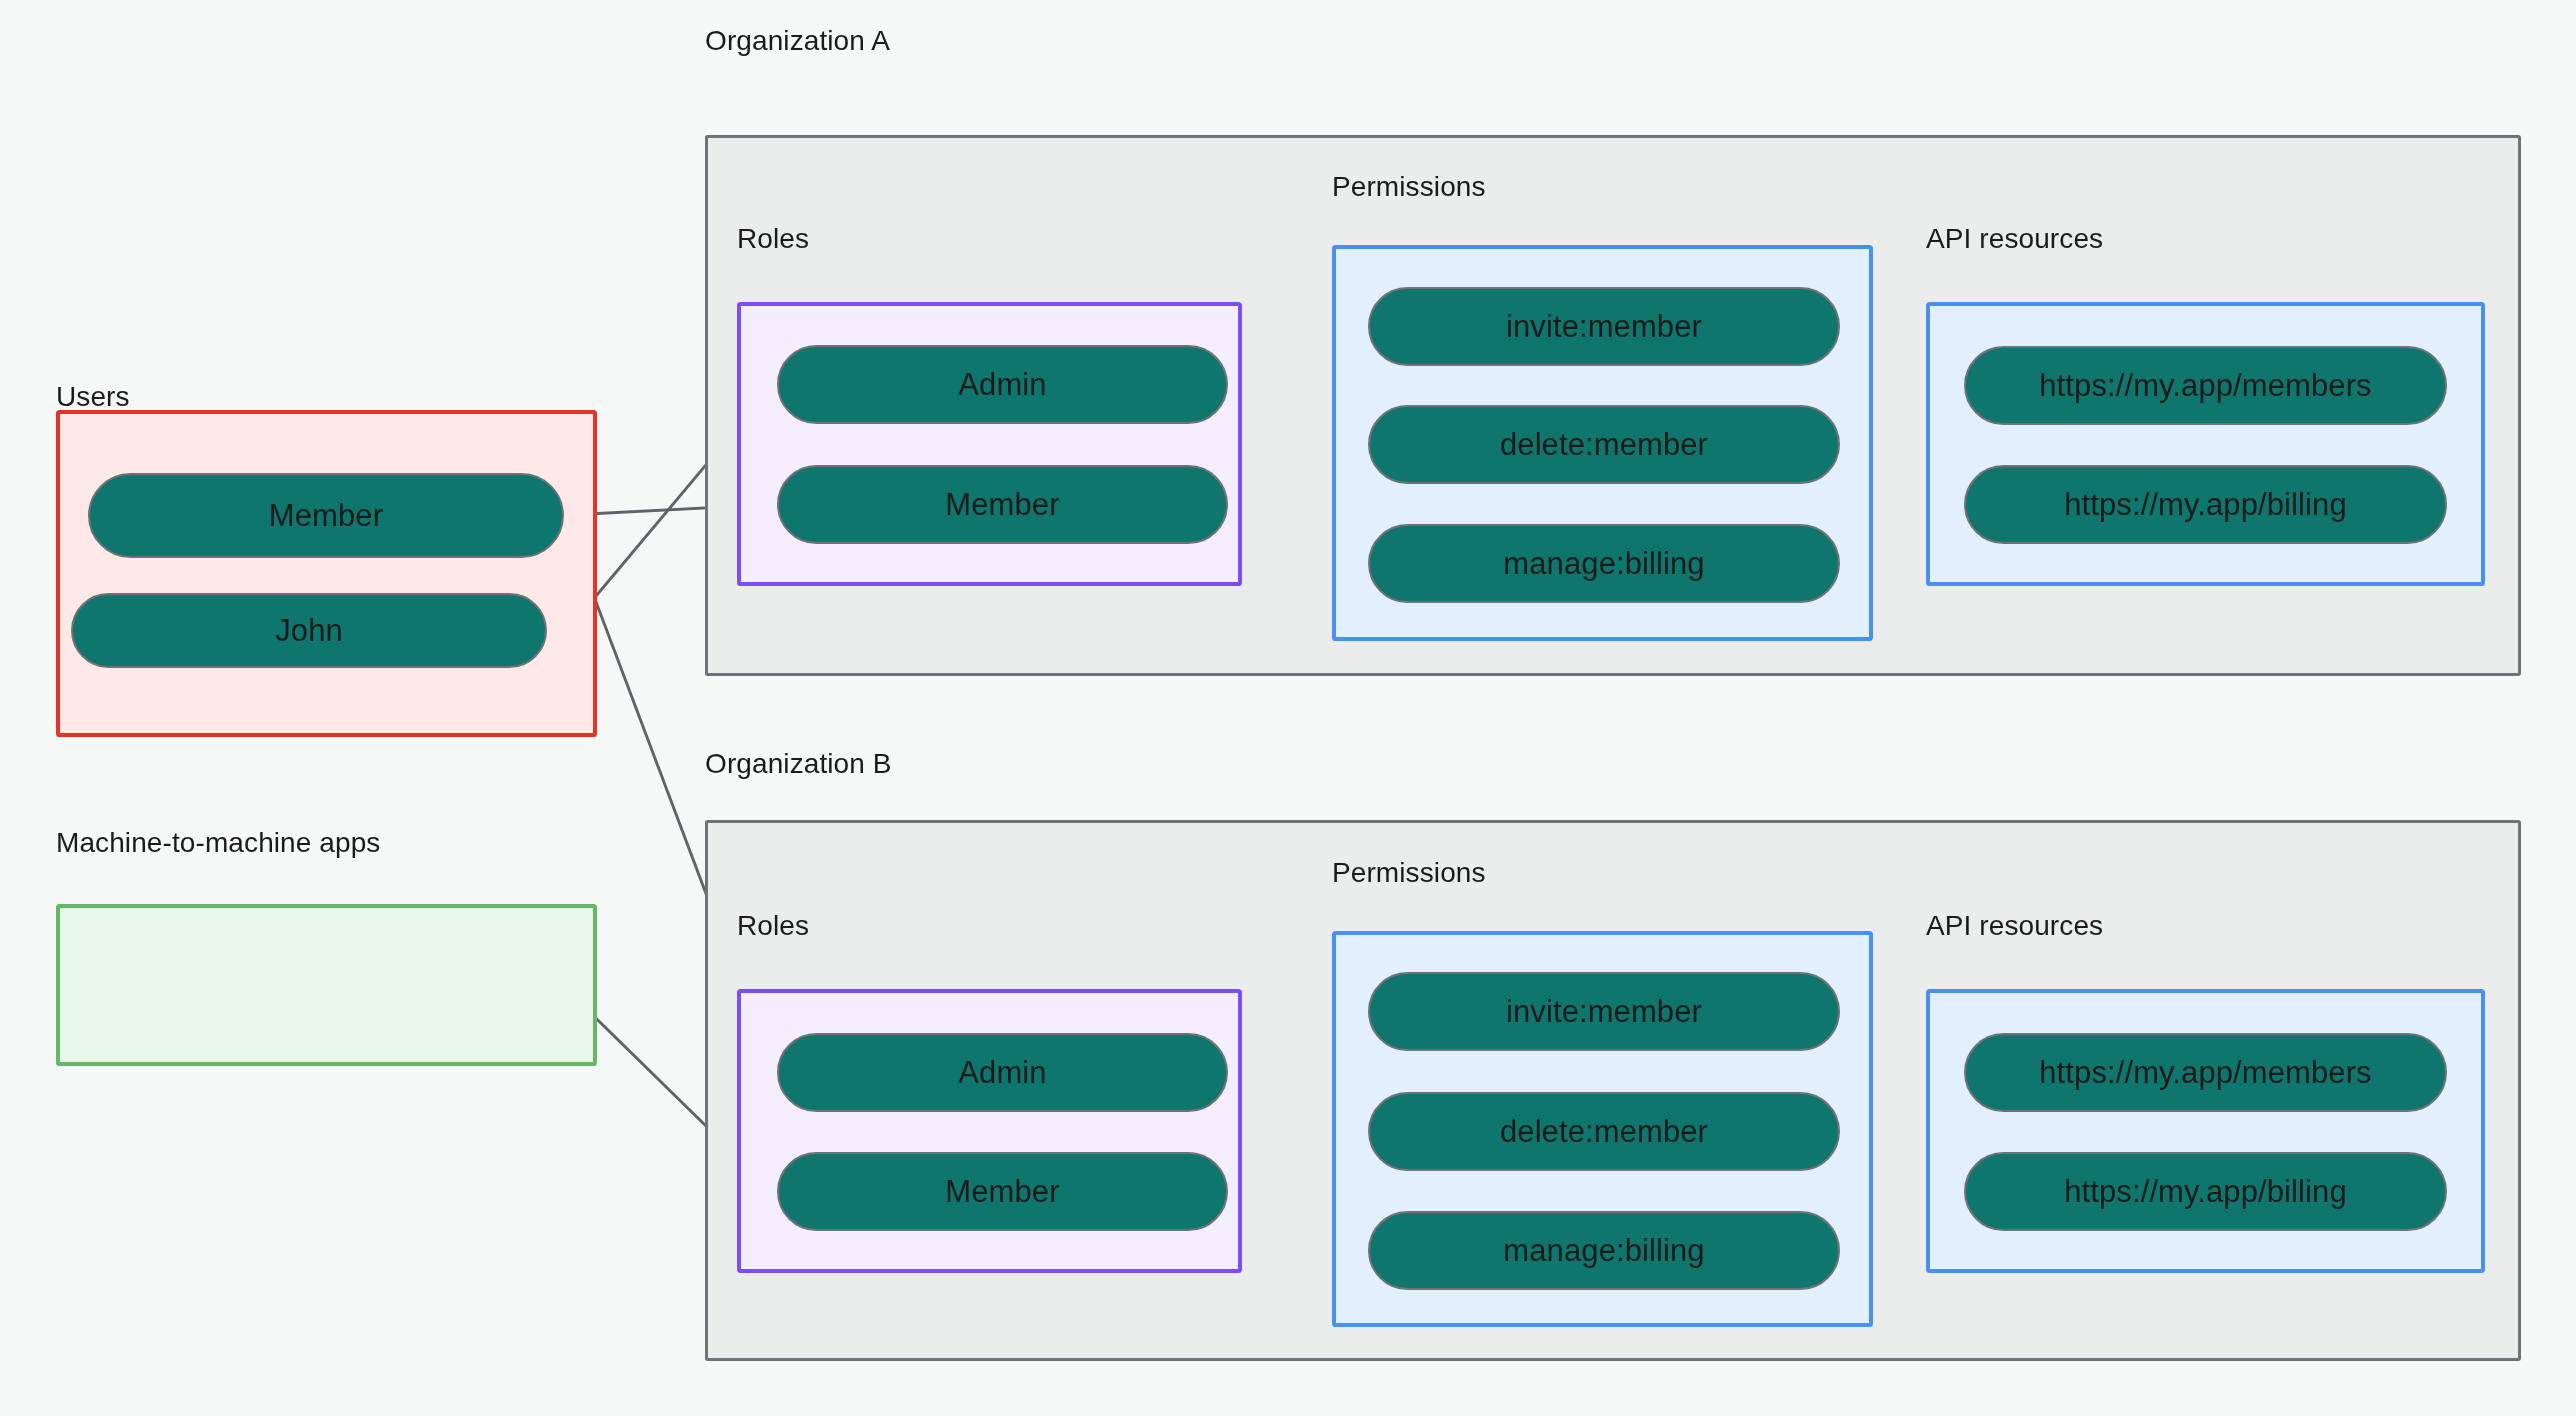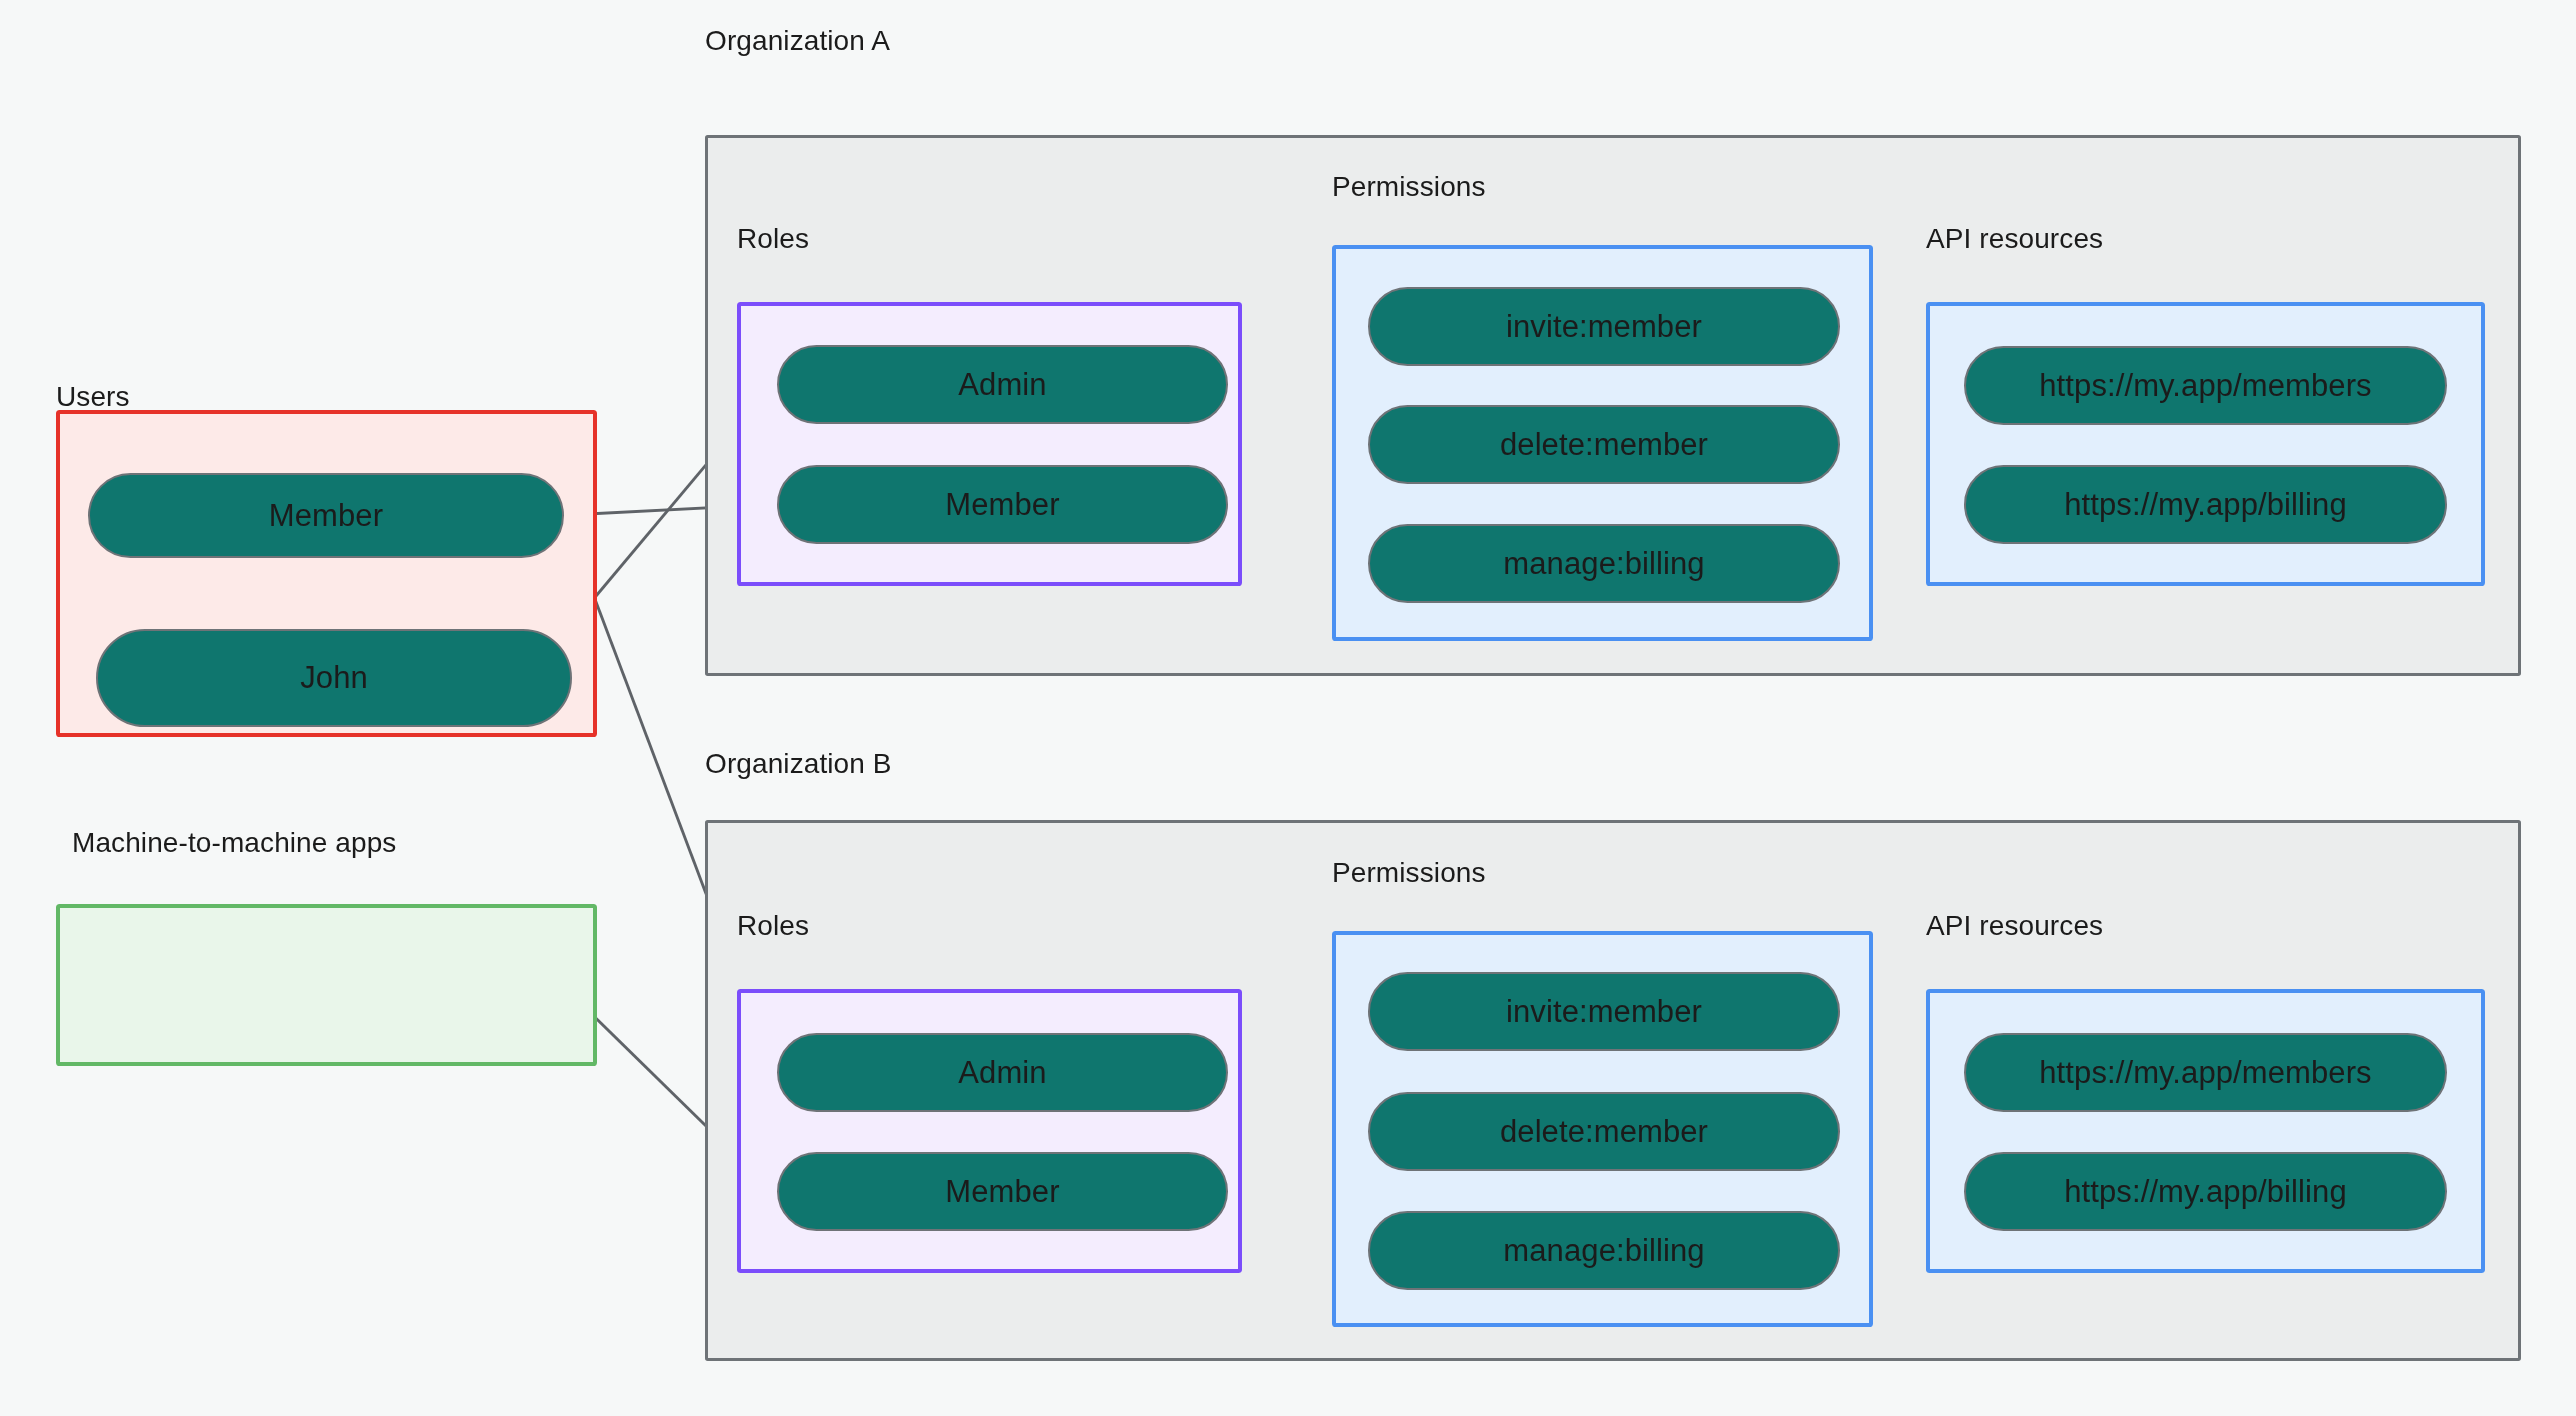--- a/index.html
+++ b/index.html
@@ -124,23 +124,23 @@
 
     <circle class="edge-dot" cx="2180" cy="428" r="11"></circle>
     <circle class="edge-dot" cx="2180" cy="560" r="11"></circle>
     <circle class="edge-dot" cx="2180" cy="1190" r="11"></circle>
     <circle class="edge-dot" cx="2180" cy="1323" r="11"></circle>
   </svg>
 
   <div class="caption" style="left:56px; top:333px;margin-top:48px;">Users</div>
   <div class="group users-box" style="left:56px; top:410px; width:541px; height:327px;"></div>
   <div class="pill" style="left:88px; top:473px; width:476px; height:85px;">Member</div>
-  <div class="pill" style="left:96px; top:593px; width:476px; height:98px;margin-top:36px;">John</div>
+  <div class="pill" style="left:71px; top:593px; width:476px; height:75px;">John</div>
 
-  <div class="caption" style="left:56px; top:827px;margin-left:16px;">Machine-to-machine apps</div>
+  <div class="caption" style="left:56px; top:827px;">Machine-to-machine apps</div>
   <div class="group m2m-box" style="left:56px; top:904px; width:541px; height:162px;"></div>
 
   <div class="caption" style="left:705px; top:25px;">Organization A</div>
   <div class="group org-box" style="left:705px; top:135px; width:1816px; height:541px;"></div>
 
   <div class="caption" style="left:737px; top:223px;">Roles</div>
   <div class="group roles-box" style="left:737px; top:302px; width:505px; height:284px;"></div>
   <div class="pill" style="left:777px; top:345px; width:451px; height:79px;">Admin</div>
   <div class="pill" style="left:777px; top:465px; width:451px; height:79px;">Member</div>
 

